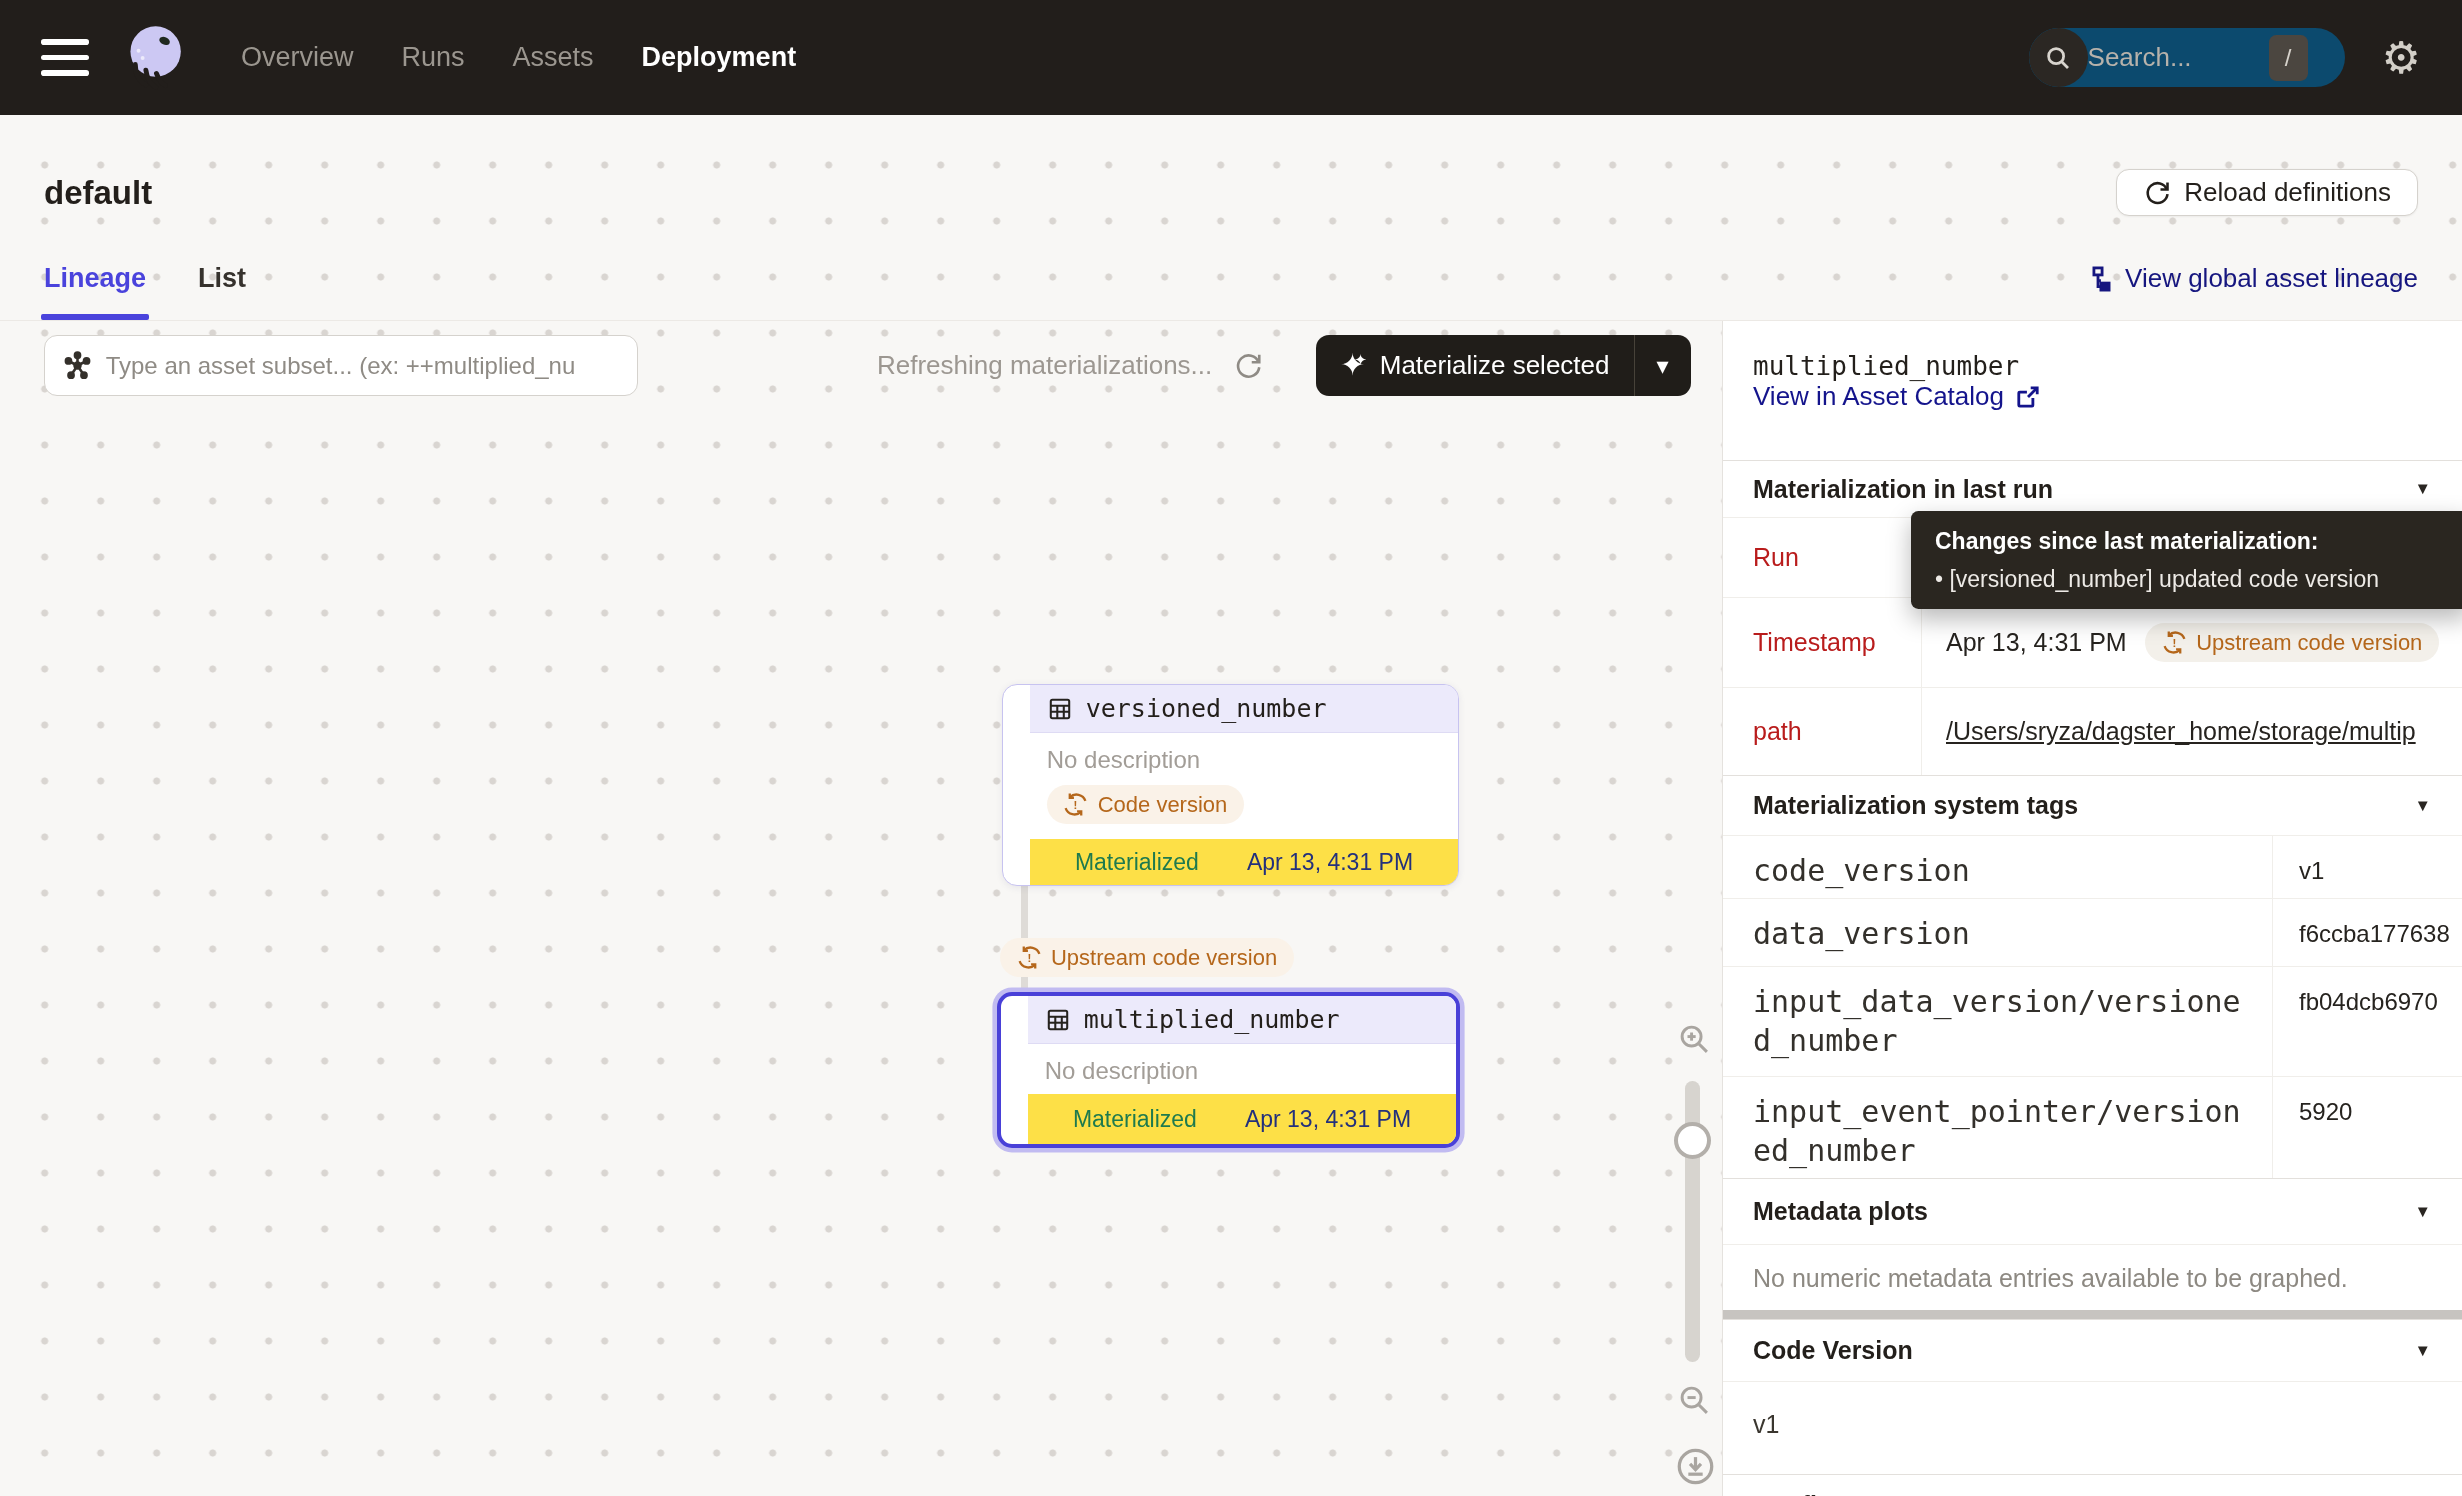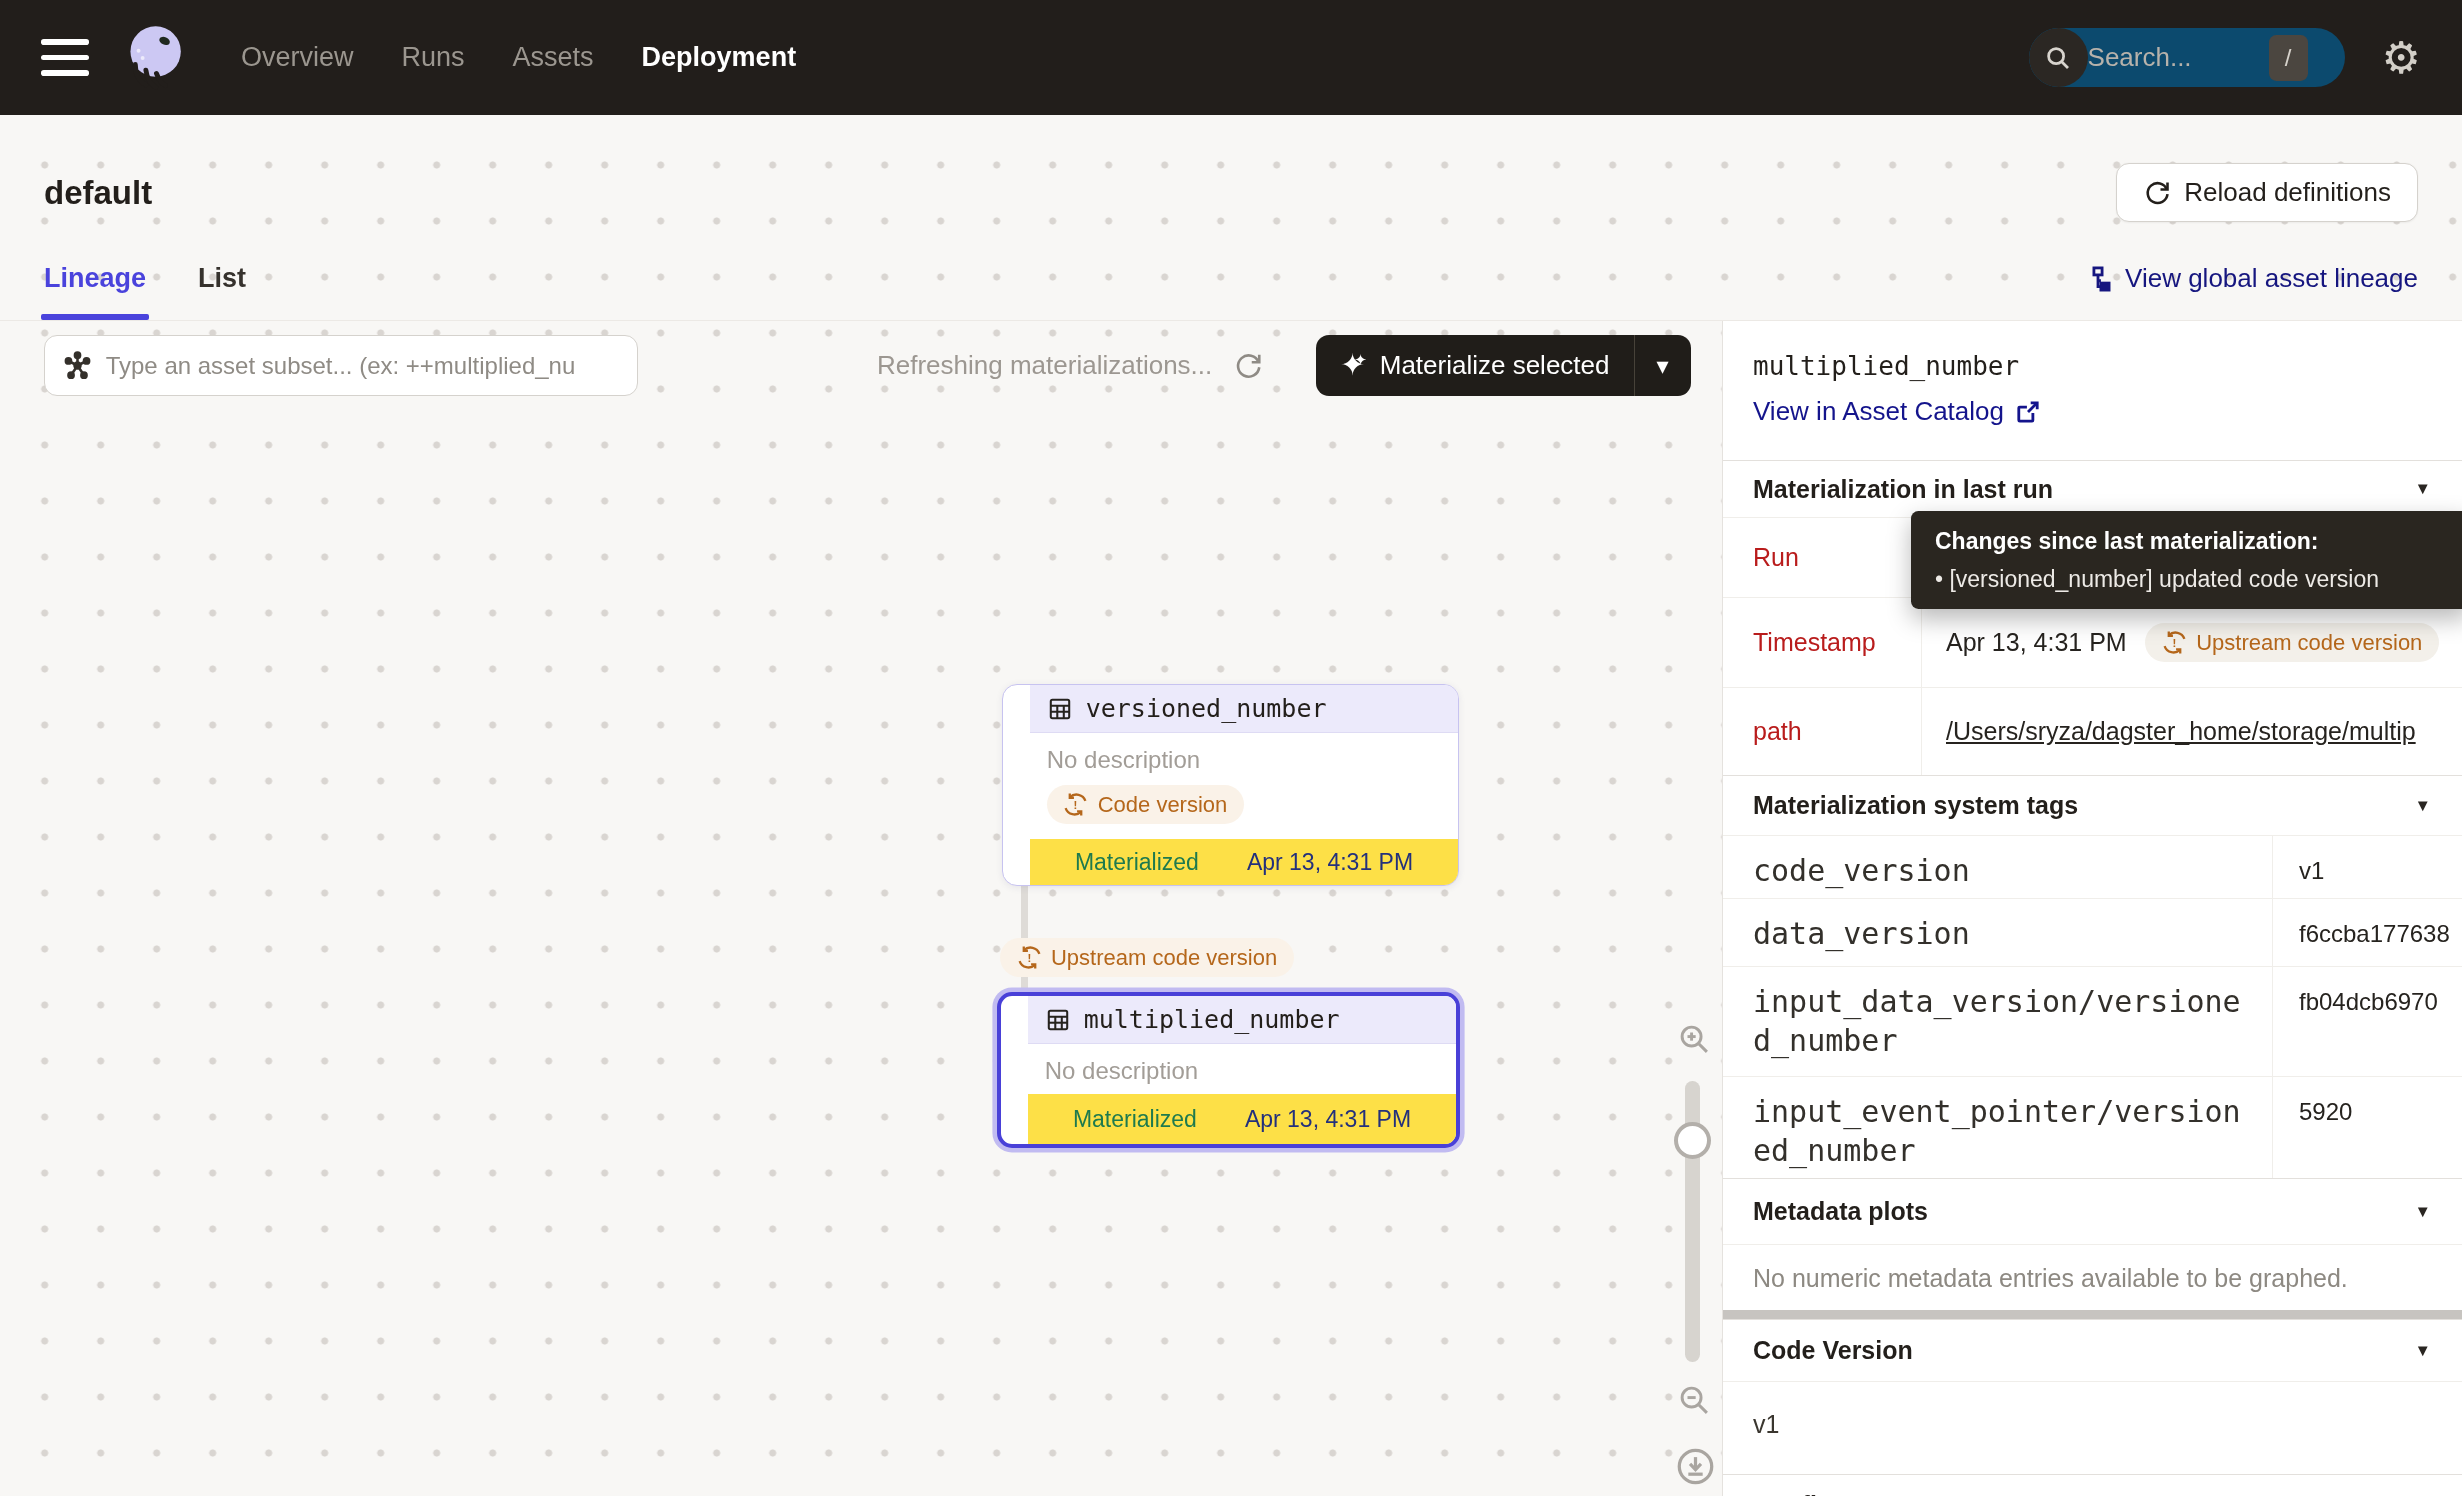--- a/index.html
+++ b/index.html
@@ -26,21 +26,21 @@
   
   .content { position:relative; width:2462px; height:1382px;
     background-image: radial-gradient(circle, #D9D5D1 3.2px, rgba(0,0,0,0) 3.9px);
     background-size:56px 56px; background-position:16.7px 22px; background-color:#F8F7F5; }
 
   .page-header { display:flex; align-items:center; padding:33px 44px 0 44px; height:122px; }
   .page-title { font-size:33px; font-weight:700; color:#231F1B; }
   .group-pill { margin-left:39px; height:54px; background:#EFEDEA; border-radius:11px; display:flex; align-items:center; padding:0 20.4px; gap:13px; }
   .group-pill .txt { font-size:23px; color:#3B3732; }
   .group-pill .file { font-size:23px; color:#2B2BCB; cursor:pointer; }
-  .reload-btn { margin-left:auto; height:59px; background:#FFFFFF; border:0.9px solid #D5D2CD; border-radius:13px; display:flex; align-items:center; gap:13px; padding:0 26px; font-size:26px; color:#231F1B; box-shadow:0 0.9px 1.9px rgba(0,0,0,.05); cursor:pointer; }
+  .reload-btn { margin-left:auto; height:47px; background:#FFFFFF; border:0.9px solid #D5D2CD; border-radius:13px; display:flex; align-items:center; gap:13px; padding:0 26px; font-size:26px; color:#231F1B; box-shadow:0 0.9px 1.9px rgba(0,0,0,.05); cursor:pointer; }
 
   .tabs-row { display:flex; align-items:center; padding:0 44px; height:83px; position:relative; }
   .tab { font-size:27px; margin-right:52px; cursor:pointer; position:relative; height:100%; display:flex; align-items:center; }
   .tab.active { color:#4A43DC; font-weight:600; }
   .tab.inactive { color:#36322D; font-weight:600; }
   .tab.active::after { content:""; position:absolute; left:-2.8px; right:-2.8px; bottom:0; height:6.5px; background:#4A43DC; border-radius:1.9px; }
   .global-link { margin-left:auto; display:flex; align-items:center; gap:13px; color:#16167F; font-size:26px; cursor:pointer; }
 
   .workspace { display:flex; height:1223px; border-top:0.9px solid #ECE9E5; }
   .graph-area { position:relative; width:1722px; height:100%; }
@@ -77,21 +77,21 @@
   .zc-in { left:1677px; top:701px; }
   .zc-track { left:1685px; top:760px; width:15px; height:281px; background:#D7D4CF; border-radius:7.4px; }
   .zc-handle { left:1674px; top:801px; width:37px; height:37px; border-radius:50%; background:#FFFFFF; border:4.6px solid #B3AFAA; }
   .zc-out { left:1677px; top:1062px; }
   .zc-dl { left:1675px; top:1125px; }
 
   
   .panel { width:740px; height:100%; background:#FFFFFF; border-left:0.9px solid #E5E2DE; display:flex; flex-direction:column; overflow:hidden; }
   .panel-head { height:139px; padding:30px 30px 0 30px; }
   .panel-title { font-size:26px; color:#231F1B; }
-  .catalog-link { margin-top:15px; display:flex; align-items:center; gap:11px; color:#14148C; font-size:26px; cursor:pointer; }
+  .catalog-link { display:flex; align-items:center; gap:11px; color:#14148C; font-size:26px; cursor:pointer; }
   .section-hdr { display:flex; align-items:center; padding:0 31px 0 30px; border-top:0.9px solid #E3E0DC; flex:none; }
   .section-hdr .t { font-weight:700; font-size:25px; color:#231F1B; }
   .section-hdr .caret { margin-left:auto; font-size:16.7px; color:#2A2622; cursor:pointer; }
   .kv-row { display:flex; border-top:0.9px solid #F0EEEA; flex:none; }
   .kv-label { width:198px; flex:none; display:flex; align-items:center; padding-left:30px; font-size:25px; color:#b91c1c; }
   .kv-value { flex:1; border-left:0.9px solid #F0EEEA; display:flex; align-items:center; padding-left:24px; font-size:25px; overflow:hidden; white-space:nowrap; gap:18.5px; }
   .sys-row { display:flex; border-top:0.9px solid #F0EEEA; flex:none; }
   .sys-key { width:549px; flex:none; padding:15px 28px 0 30px; font-size:30px; color:#33302B; word-break:break-all; line-height:39px; }
   .sys-val { flex:1; border-left:0.9px solid #F0EEEA; padding:15px 0 0 26px; font-size:24px; line-height:39px; overflow:hidden; white-space:nowrap; }
   .path-link { color:#26231F; text-decoration:underline; cursor:pointer; }

